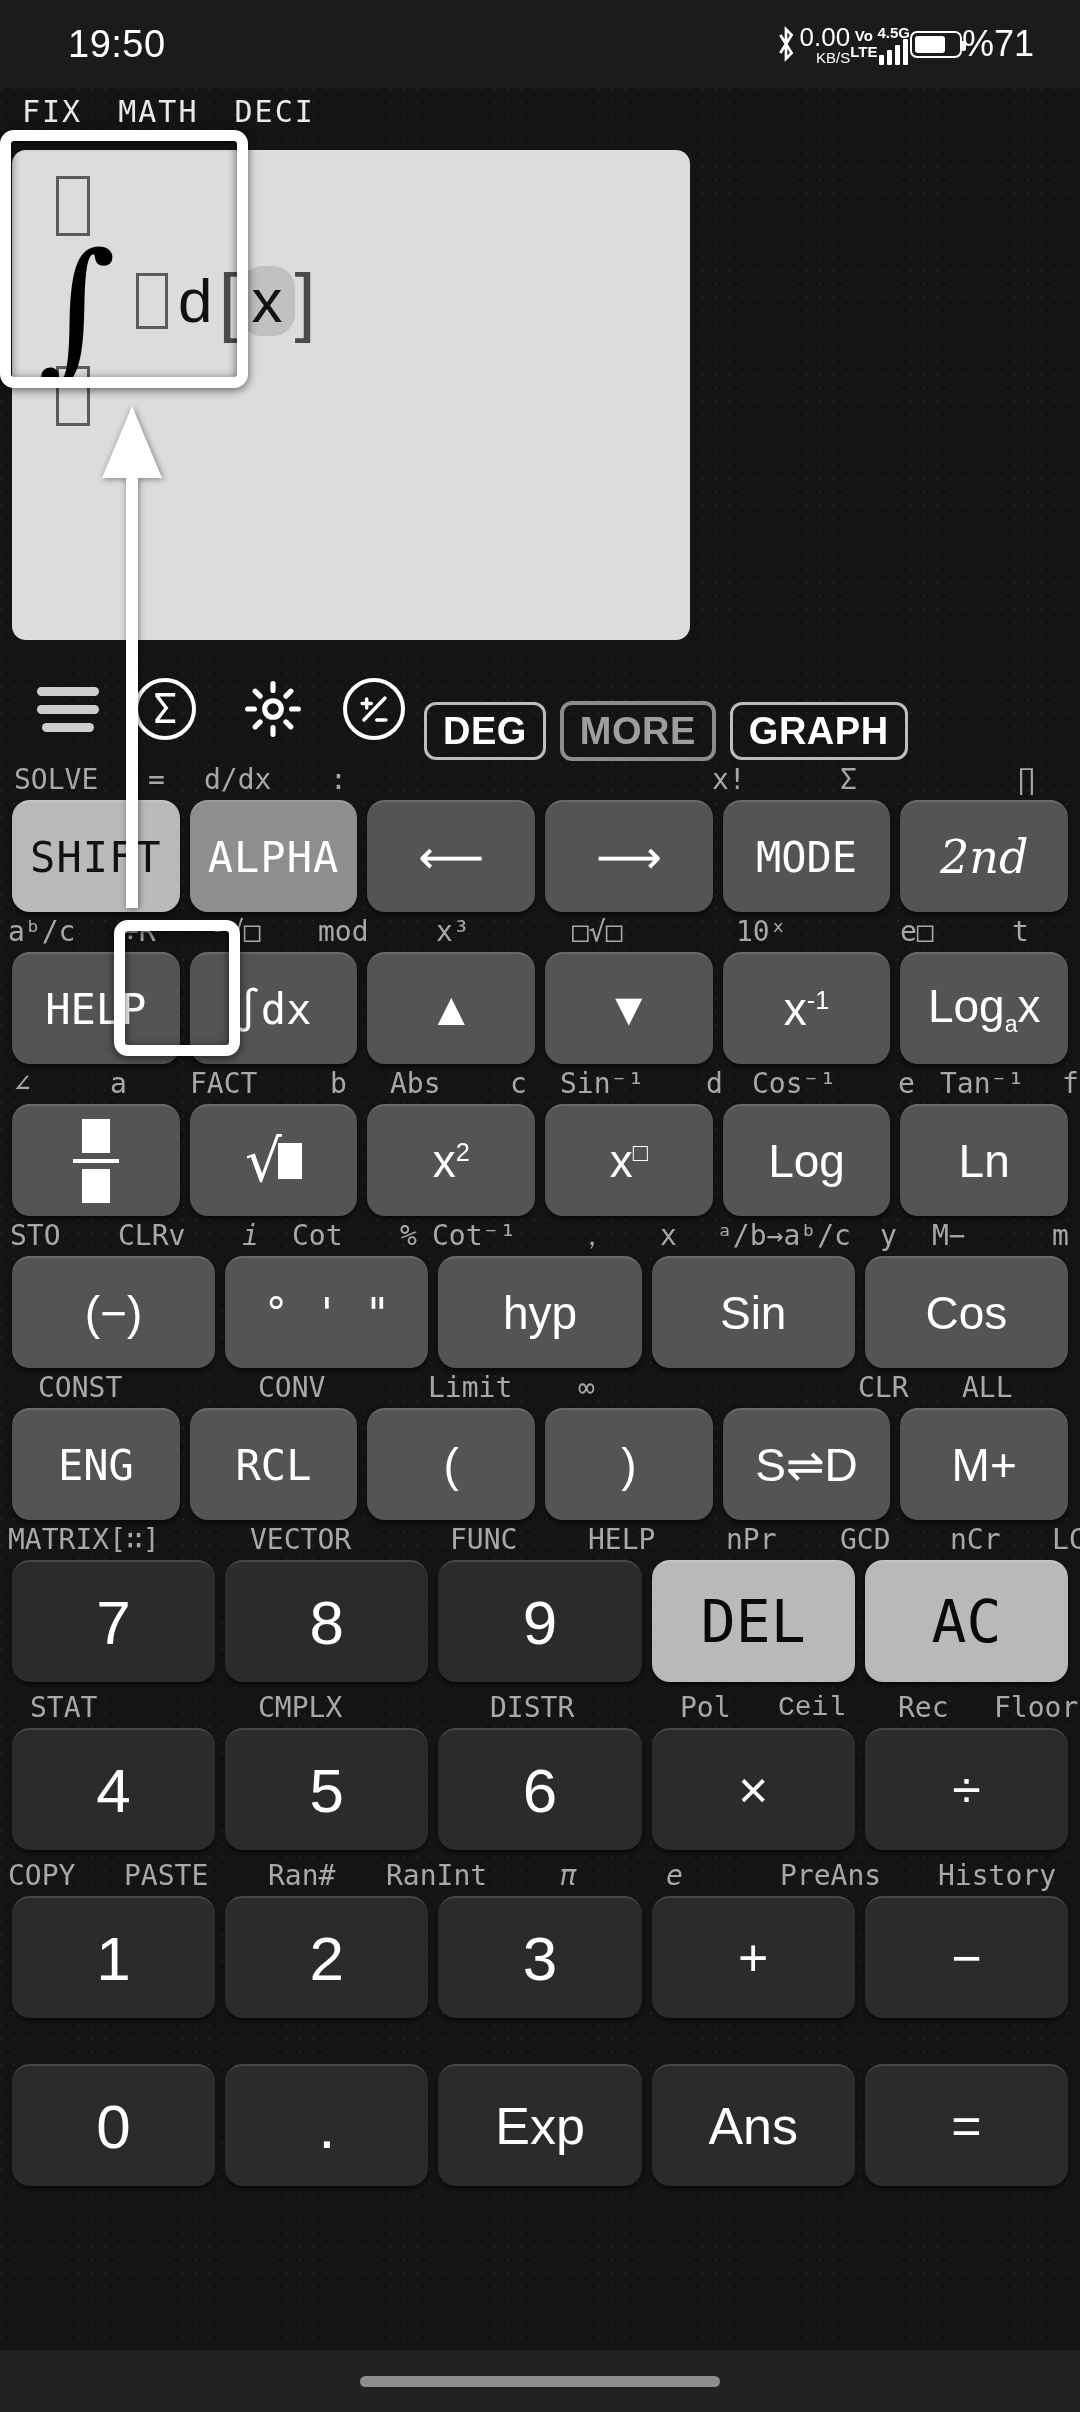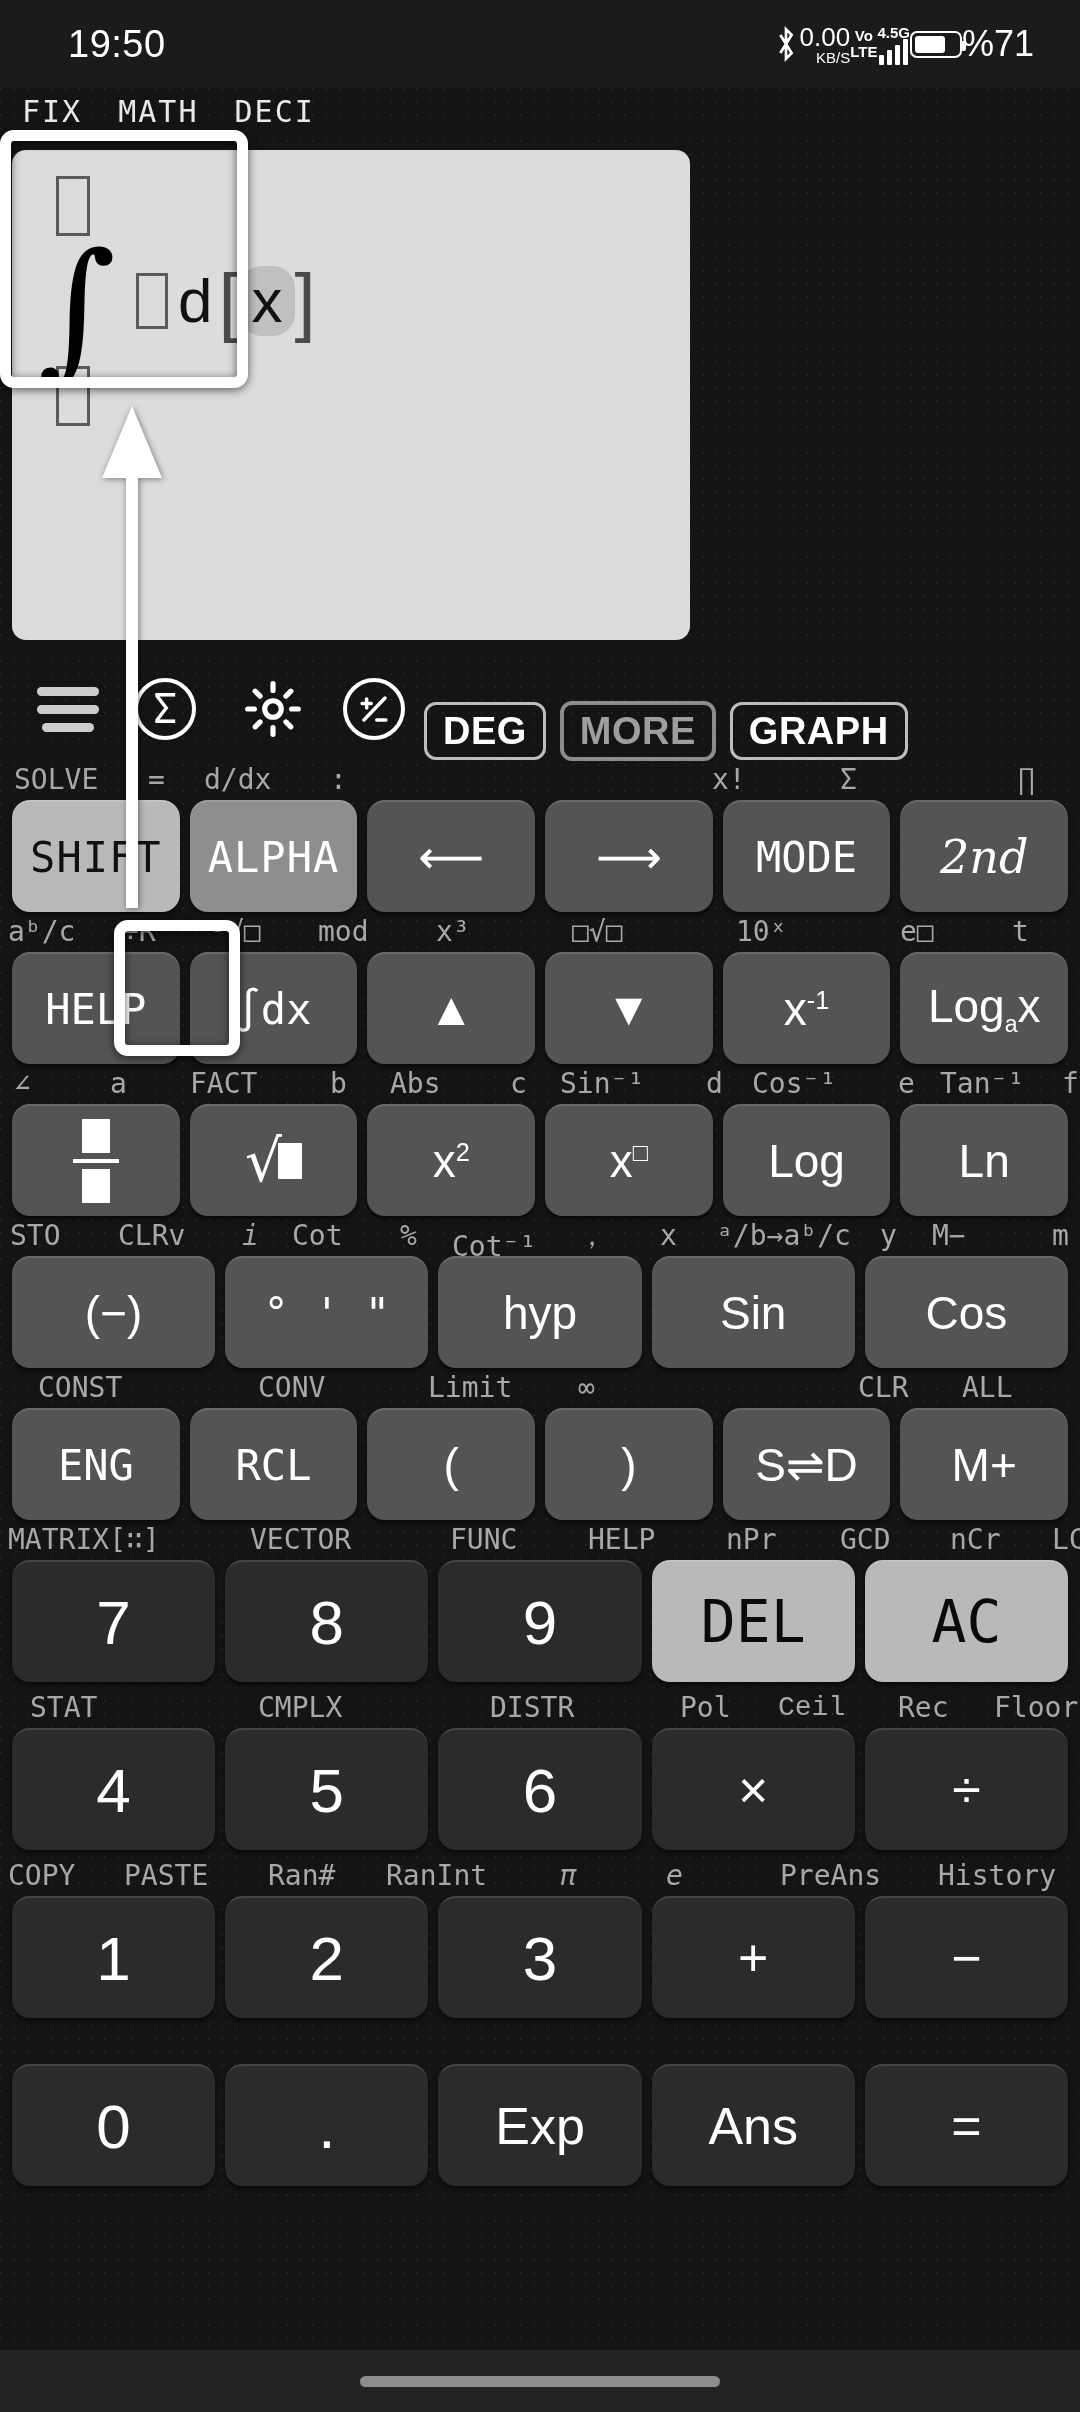--- a/index.html
+++ b/index.html
@@ -338,21 +338,21 @@
           <div class="key ">Ln</div>
         </div>
       </div>
       <div class="krow">
         <div class="lbls">
           <span style="left: 10px;">STO</span>
           <span style="left: 118px;">CLRv</span>
           <span class="it" style="left: 242px;">i</span>
           <span style="left: 292px;">Cot</span>
           <span style="left: 400px;">%</span>
-          <span style="left: 452px; margin-top: 11px;">Cot⁻¹</span>
+          <span style="left: 432px;">Cot⁻¹</span>
           <span style="left: 578px;">，</span>
           <span style="left: 660px;">x</span>
           <span style="left: 716px;">ᵃ/b→aᵇ/c</span>
           <span style="left: 880px;">y</span>
           <span style="left: 932px;">M−</span>
           <span style="left: 1052px;">m</span>
         </div>
         <div class="keys">
           <div class="key ">(−)</div>
           <div class="key mono">° ' "</div>

